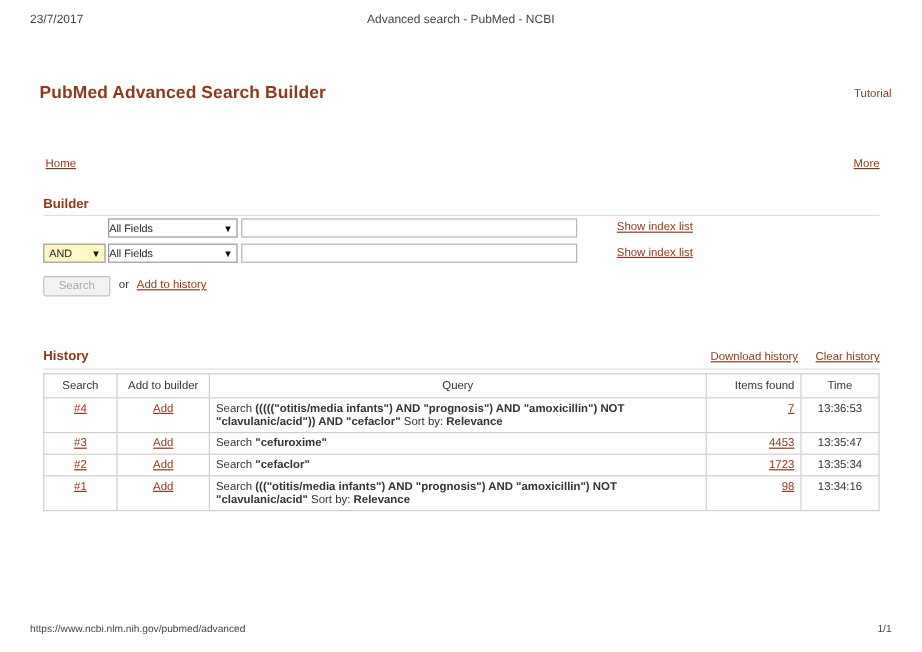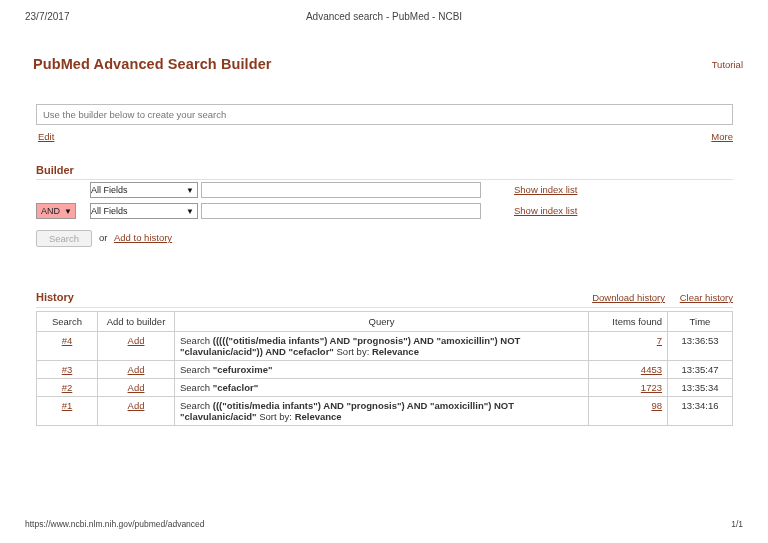--- a/index.html
+++ b/index.html
@@ -68,21 +68,21 @@
     line-height: 12px;
     white-space: nowrap;
   }
   .navtab:first-child {
     border-left: 1px solid #d4d4d4;
   }
 
   
   .title-row {
     position: absolute;
-    top: 56px;
+    top: 70px;
     left: 33px;
     width: 710px;
     height: 20px;
   }
   .page-title {
     position: absolute;
     left: 0;
     top: 0;
     font-size: 14.5px;
     font-weight: bold;
@@ -161,25 +161,25 @@
   }
   .builder-row {
     position: relative;
     height: 20px;
     margin-bottom: 1px;
   }
   .bool-select {
     position: absolute;
     left: 0;
     top: 0;
-    width: 40px;
+    width: 52px;
     height: 16px;
     box-sizing: border-box;
     border: 1px solid #999;
-    background: #fca5a5;
+    background: #fef9c3;
     font-size: 9px;
     color: #222;
     line-height: 14px;
     padding-left: 4px;
   }
   .bool-select .arrow,
   .field-select .arrow {
     position: absolute;
     right: 3px;
     top: 1px;
@@ -367,25 +367,22 @@
     <span class="ph-date">23/7/2017</span>
     <span class="ph-title">Advanced search - PubMed - NCBI</span>
   </div>
 
 
   <div class="title-row">
     <div class="page-title">PubMed Advanced Search Builder</div>
     <a class="tutorial-link" href="#">Tutorial</a>
   </div>
 
-  <div class="searchbox-wrap">
-    <input class="searchbox" type="text" placeholder="Use the builder below to create your search" style="">
-  </div>
   <div class="edit-clear">
-    <a class="edit-link" href="#">Edit</a>
+    <a class="edit-link" href="#">Home</a>
     <a class="clear-link" href="#">More</a>
   </div>
 
   <div class="builder-head">Builder</div>
 
   <div class="builder-rows">
 
     <div class="builder-row">
       <div class="field-select">
         <span>All Fields</span>

